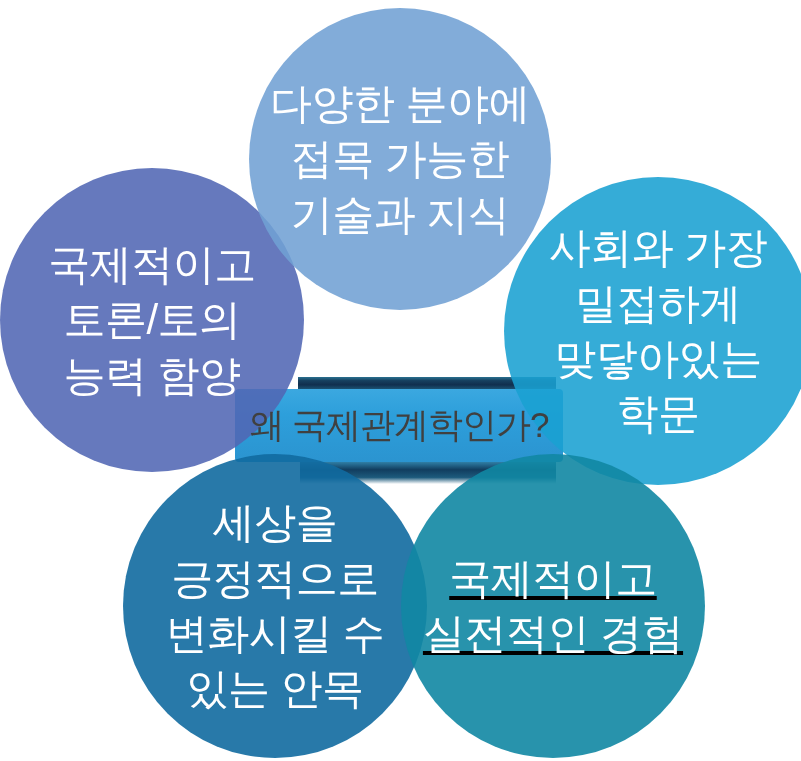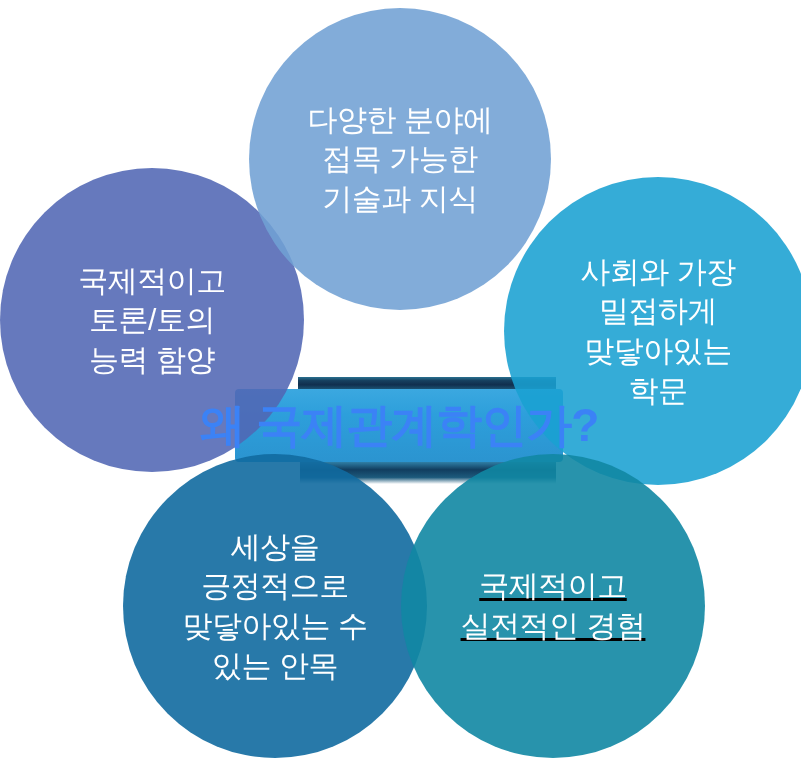--- a/index.html
+++ b/index.html
@@ -19,21 +19,21 @@
     position: absolute;
     border-radius: 50%;
     display: flex;
     align-items: center;
     justify-content: center;
   }
   .circle-label {
     color: #ffffff;
     text-align: center;
     white-space: pre-line;
-    font-size: 30px;
+    font-size: 42px;
     line-height: 1.32;
     letter-spacing: -0.5px;
   }
   
   .c-top {
     left: 249px; top: 8px;
     width: 302px; height: 302px;
     background: rgba(113,161,212,0.88);
     z-index: 4;
   }
@@ -94,23 +94,23 @@
   .banner-label-layer {
     position: absolute;
     left: 235px; top: 389px;
     width: 328px; height: 73px;
     display: flex;
     align-items: center;
     justify-content: center;
     z-index: 8;
   }
   .banner-label {
-    color: #3b82f6;
-    font-size: 46px;
-    font-weight: bold;
+    color: #404040;
+    font-size: 35px;
+    font-weight: normal;
     letter-spacing: -1px;
     white-space: nowrap;
   }
 </style>
 </head>
 <body>
 
 <div class="stage">
 
   <div class="ribbon-top"></div>
@@ -133,21 +133,21 @@
   <div class="circle c-right">
     <div class="circle-label">사회와 가장
 밀접하게
 맞닿아있는
 학문</div>
   </div>
 
   <div class="circle c-bl">
     <div class="circle-label">세상을
 긍정적으로
-맞닿아있는 수
+변화시킬 수
 있는 안목</div>
   </div>
 
   <div class="circle c-br">
     <div class="circle-label">국제적이고
 실전적인 경험</div>
   </div>
 
   <div class="banner-label-layer">
     <div class="banner-label">왜 국제관계학인가?</div>

